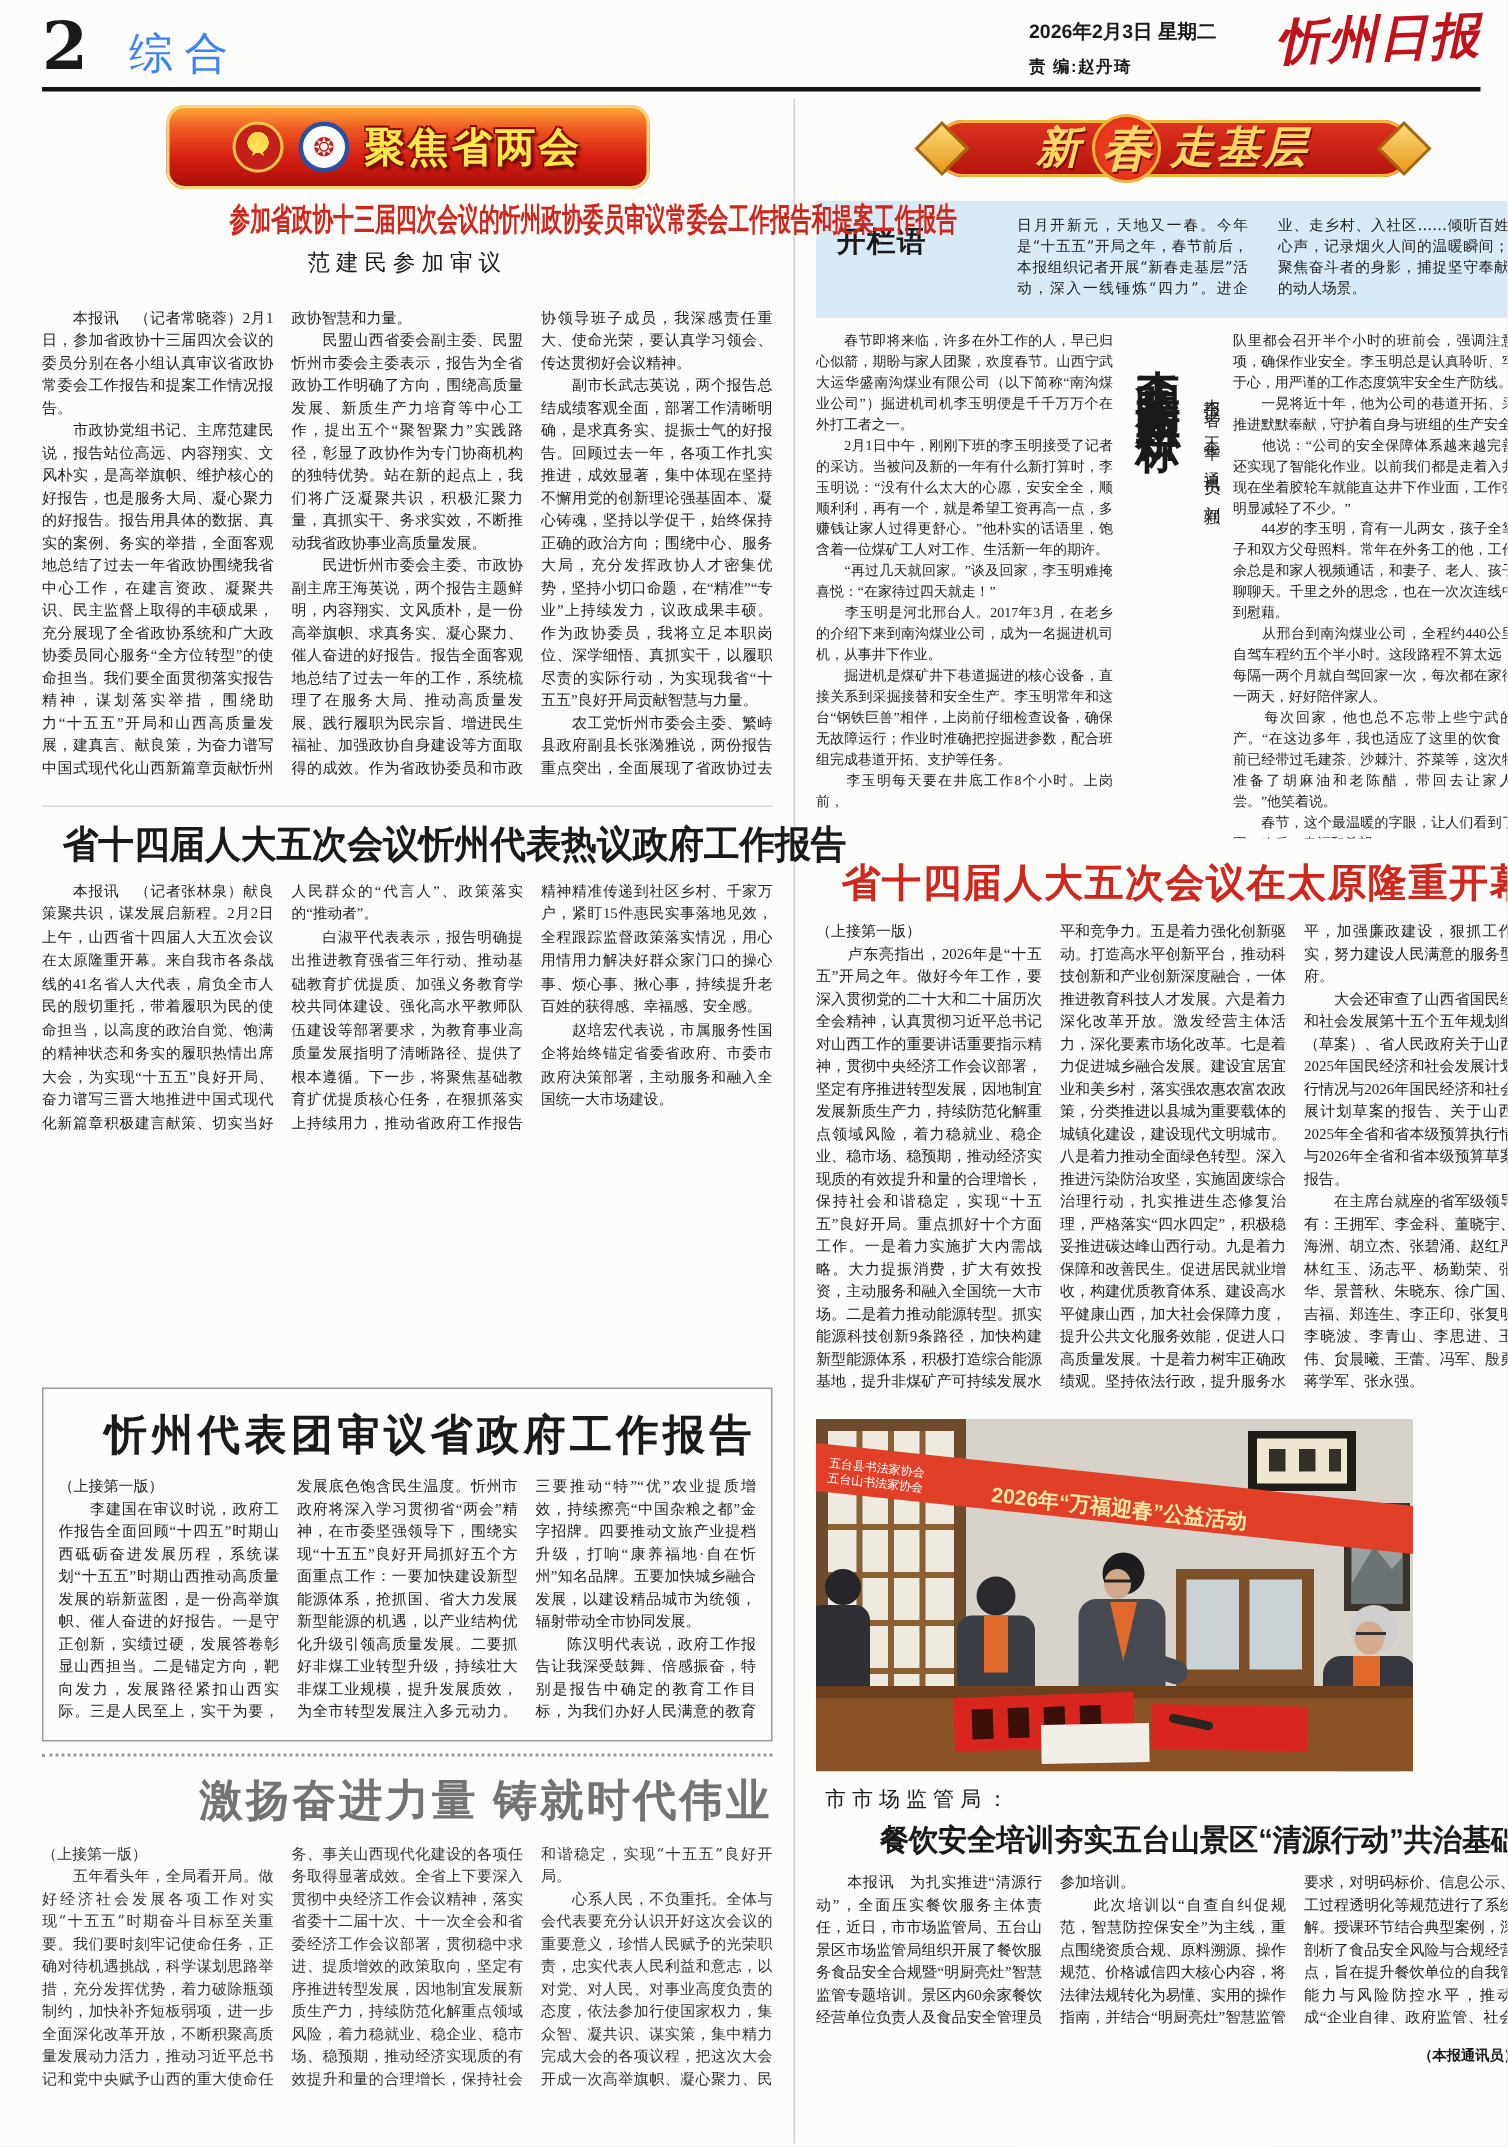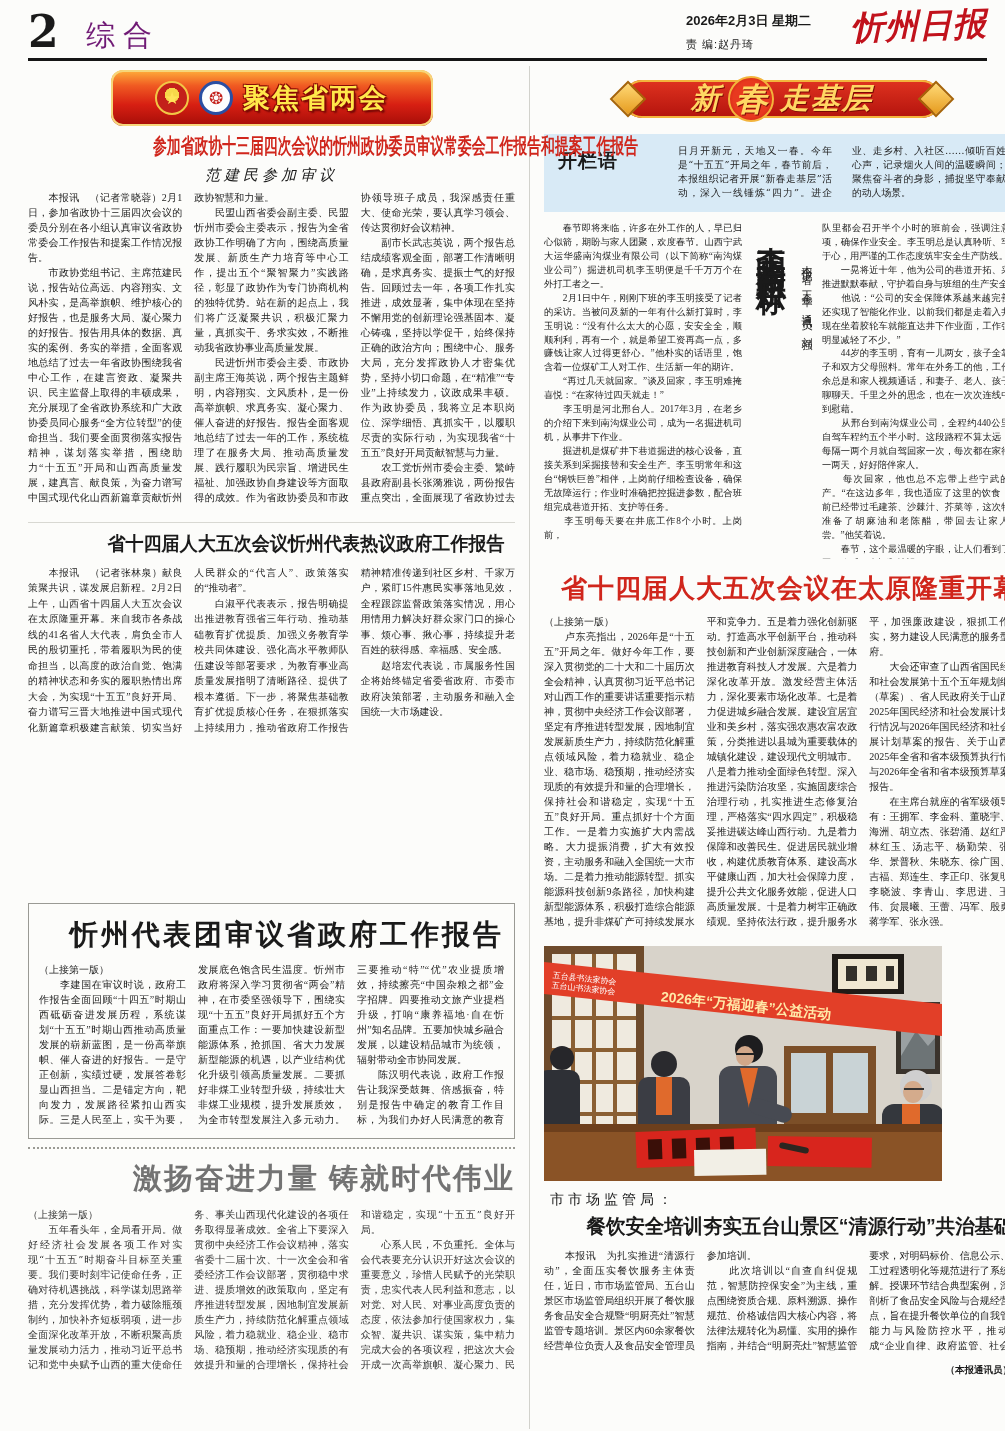--- a/index.html
+++ b/index.html
@@ -8,24 +8,24 @@
     position:relative; width:1005px; height:1431px; margin:0 auto;
     background:#fcfcfa; overflow:hidden; color:#1a1a1a;
     font-family:"Liberation Serif", serif;
   }
   .sans { font-family:"Liberation Sans", sans-serif; }
   .pre  { white-space:pre-line; }
 
   
   .masthead { position:absolute; top:8px; left:28px; right:18px; height:48px; }
   .pageno { position:absolute; left:0; top:-2px; font-size:44px; font-weight:bold; font-family:"DejaVu Serif",serif; }
-  .section-name { position:absolute; left:58px; top:8px; font-size:29px; letter-spacing:8px; color:#701a75; font-family:"Liberation Sans",sans-serif; }
+  .section-name { position:absolute; left:58px; top:8px; font-size:29px; letter-spacing:8px; color:#3b82f6; font-family:"Liberation Sans",sans-serif; }
   .hdr-right { position:absolute; right:176px; top:4px; text-align:left; }
   .hdr-date { font-size:13px; font-weight:bold; }
-  .hdr-editor { font-size:11px; font-weight:normal; margin-top:7px; letter-spacing:1px; }
+  .hdr-editor { font-size:11px; font-weight:bold; margin-top:7px; letter-spacing:1px; }
   .logo { position:absolute; right:0; top:-4px; font-size:33px; font-weight:bold; color:#c1121c;
           font-family:"DejaVu Serif",serif; font-style:italic; transform:rotate(-2deg); letter-spacing:1px; }
   .hdr-rule { position:absolute; top:58px; left:28px; right:18px; border-top:3px solid #151515; }
 
   
   .main { position:absolute; top:66px; left:28px; right:18px; bottom:2px; display:flex; }
   .half-l { width:487px; }
   .half-r { flex:1; margin-left:14px; padding-left:14px; border-left:1px solid #d2d2cc; }
 
   
@@ -49,22 +49,22 @@
     text-shadow:1px 1px 0 #7c0a05; letter-spacing:2px; }
   .spring-chun { width:46px; height:46px; border-radius:50%; background:radial-gradient(circle,#e8391f 0 60%,#c01409 100%);
     border:2px solid #f3b43c; color:#ffd763; font-size:33px; font-weight:bold; display:flex; align-items:center; justify-content:center;
     font-family:"DejaVu Serif",serif; font-style:italic; text-shadow:1px 1px 0 #7c0a05; }
 
   
   .hl { text-align:right; overflow:visible; }
   .cond { display:inline-block; white-space:nowrap; transform-origin:50% 50%; }
   .hl-zhengxie { color:#d0261c; font-size:21px; font-weight:bold; margin:6px 0 2px; }
   .hl-zhengxie .cond { transform:scaleX(.66); }
-  .sub-zhengxie { text-align:center; font-size:15px; margin:6px 0 5px; letter-spacing:4px; font-family:"DejaVu Serif",serif;font-style:italic; }
-  .hl-renda { font-size:19px; font-weight:bold; margin:8px 0 8px; }
+  .sub-zhengxie { text-align:center; font-size:15px; margin:6px 0 20px; letter-spacing:4px; font-family:"DejaVu Serif",serif; }
+  .hl-renda { font-size:25px; font-weight:bold; margin:8px 0 8px; }
   .hl-renda .cond { transform:scaleX(.95); }
   .hl-kaimu { color:#d0261c; font-size:26px; font-weight:bold; margin:12px 0 8px; letter-spacing:1px; }
   .hl-deleg { font-size:28px; font-weight:bold; letter-spacing:3px; margin:6px 0 8px; }
   .hl-jiyang { color:#737373; font-size:29px; font-weight:bold; letter-spacing:2px; margin:10px 0 8px; }
   .hl-canyin { font-size:20px; font-weight:bold; margin:4px 0 8px; }
   .hl-canyin .cond { transform:scaleX(.97); }
   .kicker { font-size:14px; letter-spacing:4px; margin:10px 0 0 6px; font-family:"DejaVu Serif",serif; }
 
   
   .b3 { column-count:3; column-gap:12px; column-fill:auto; text-align:justify; overflow:hidden;

